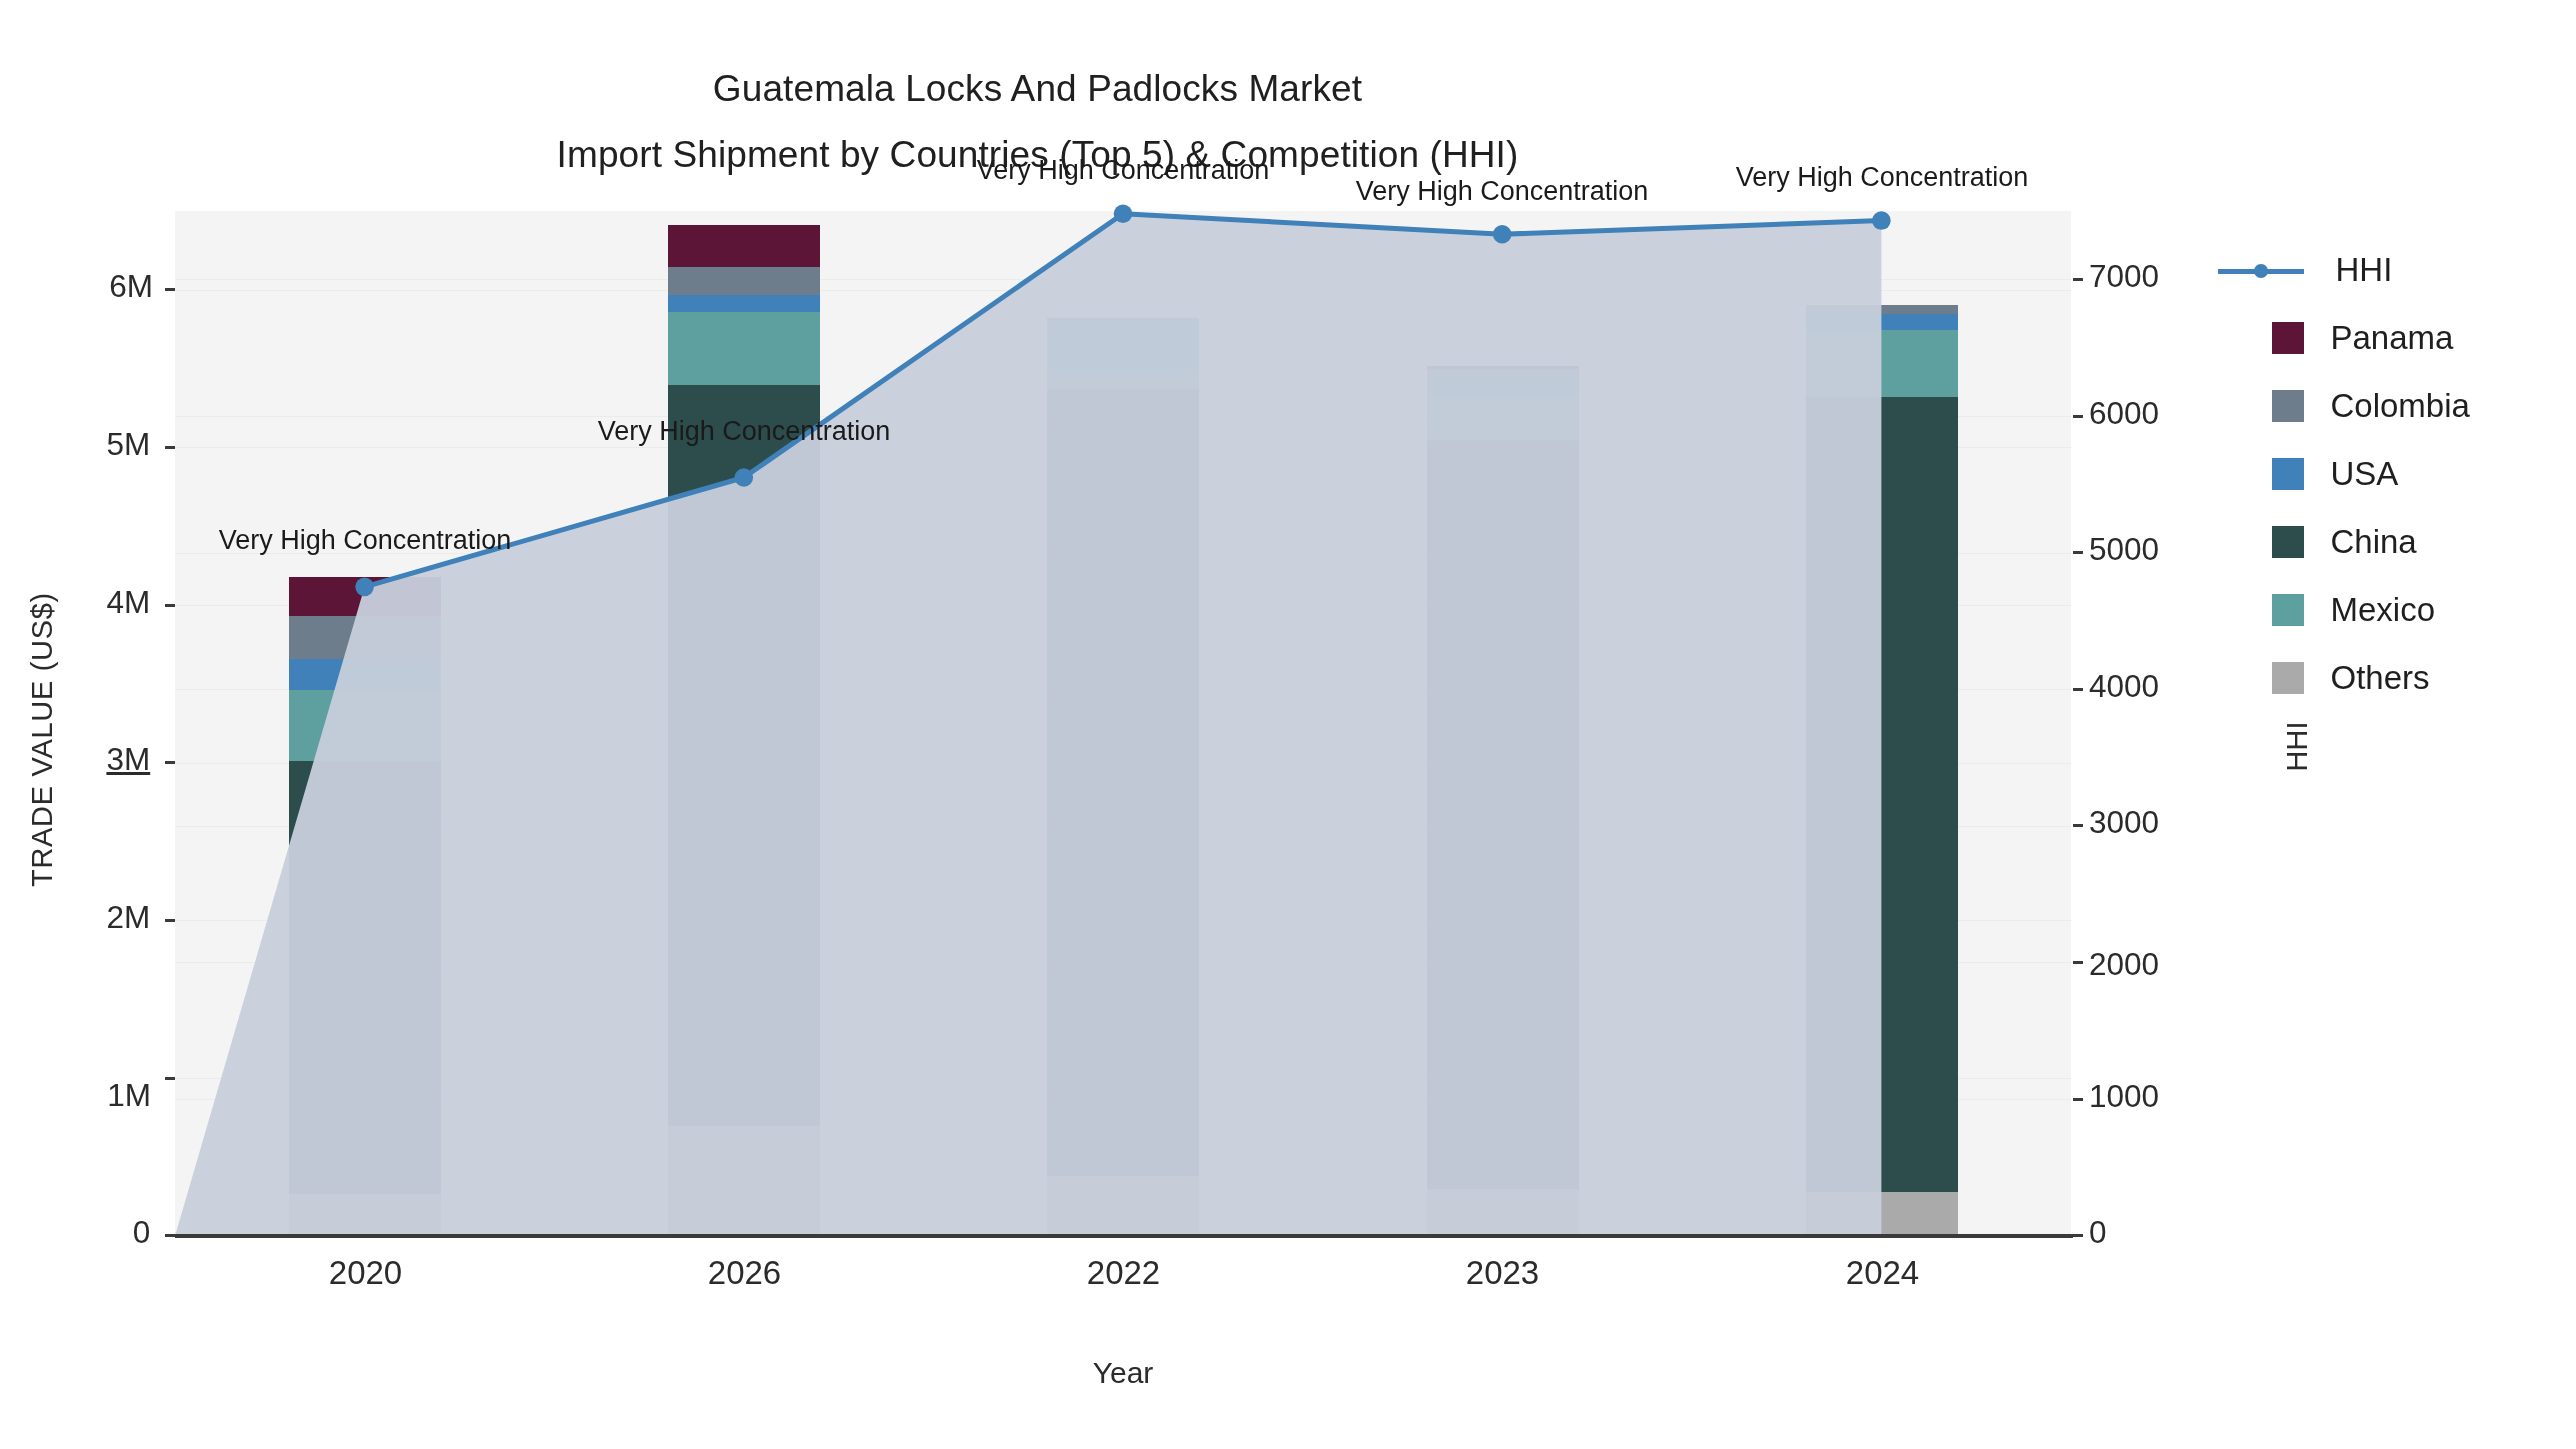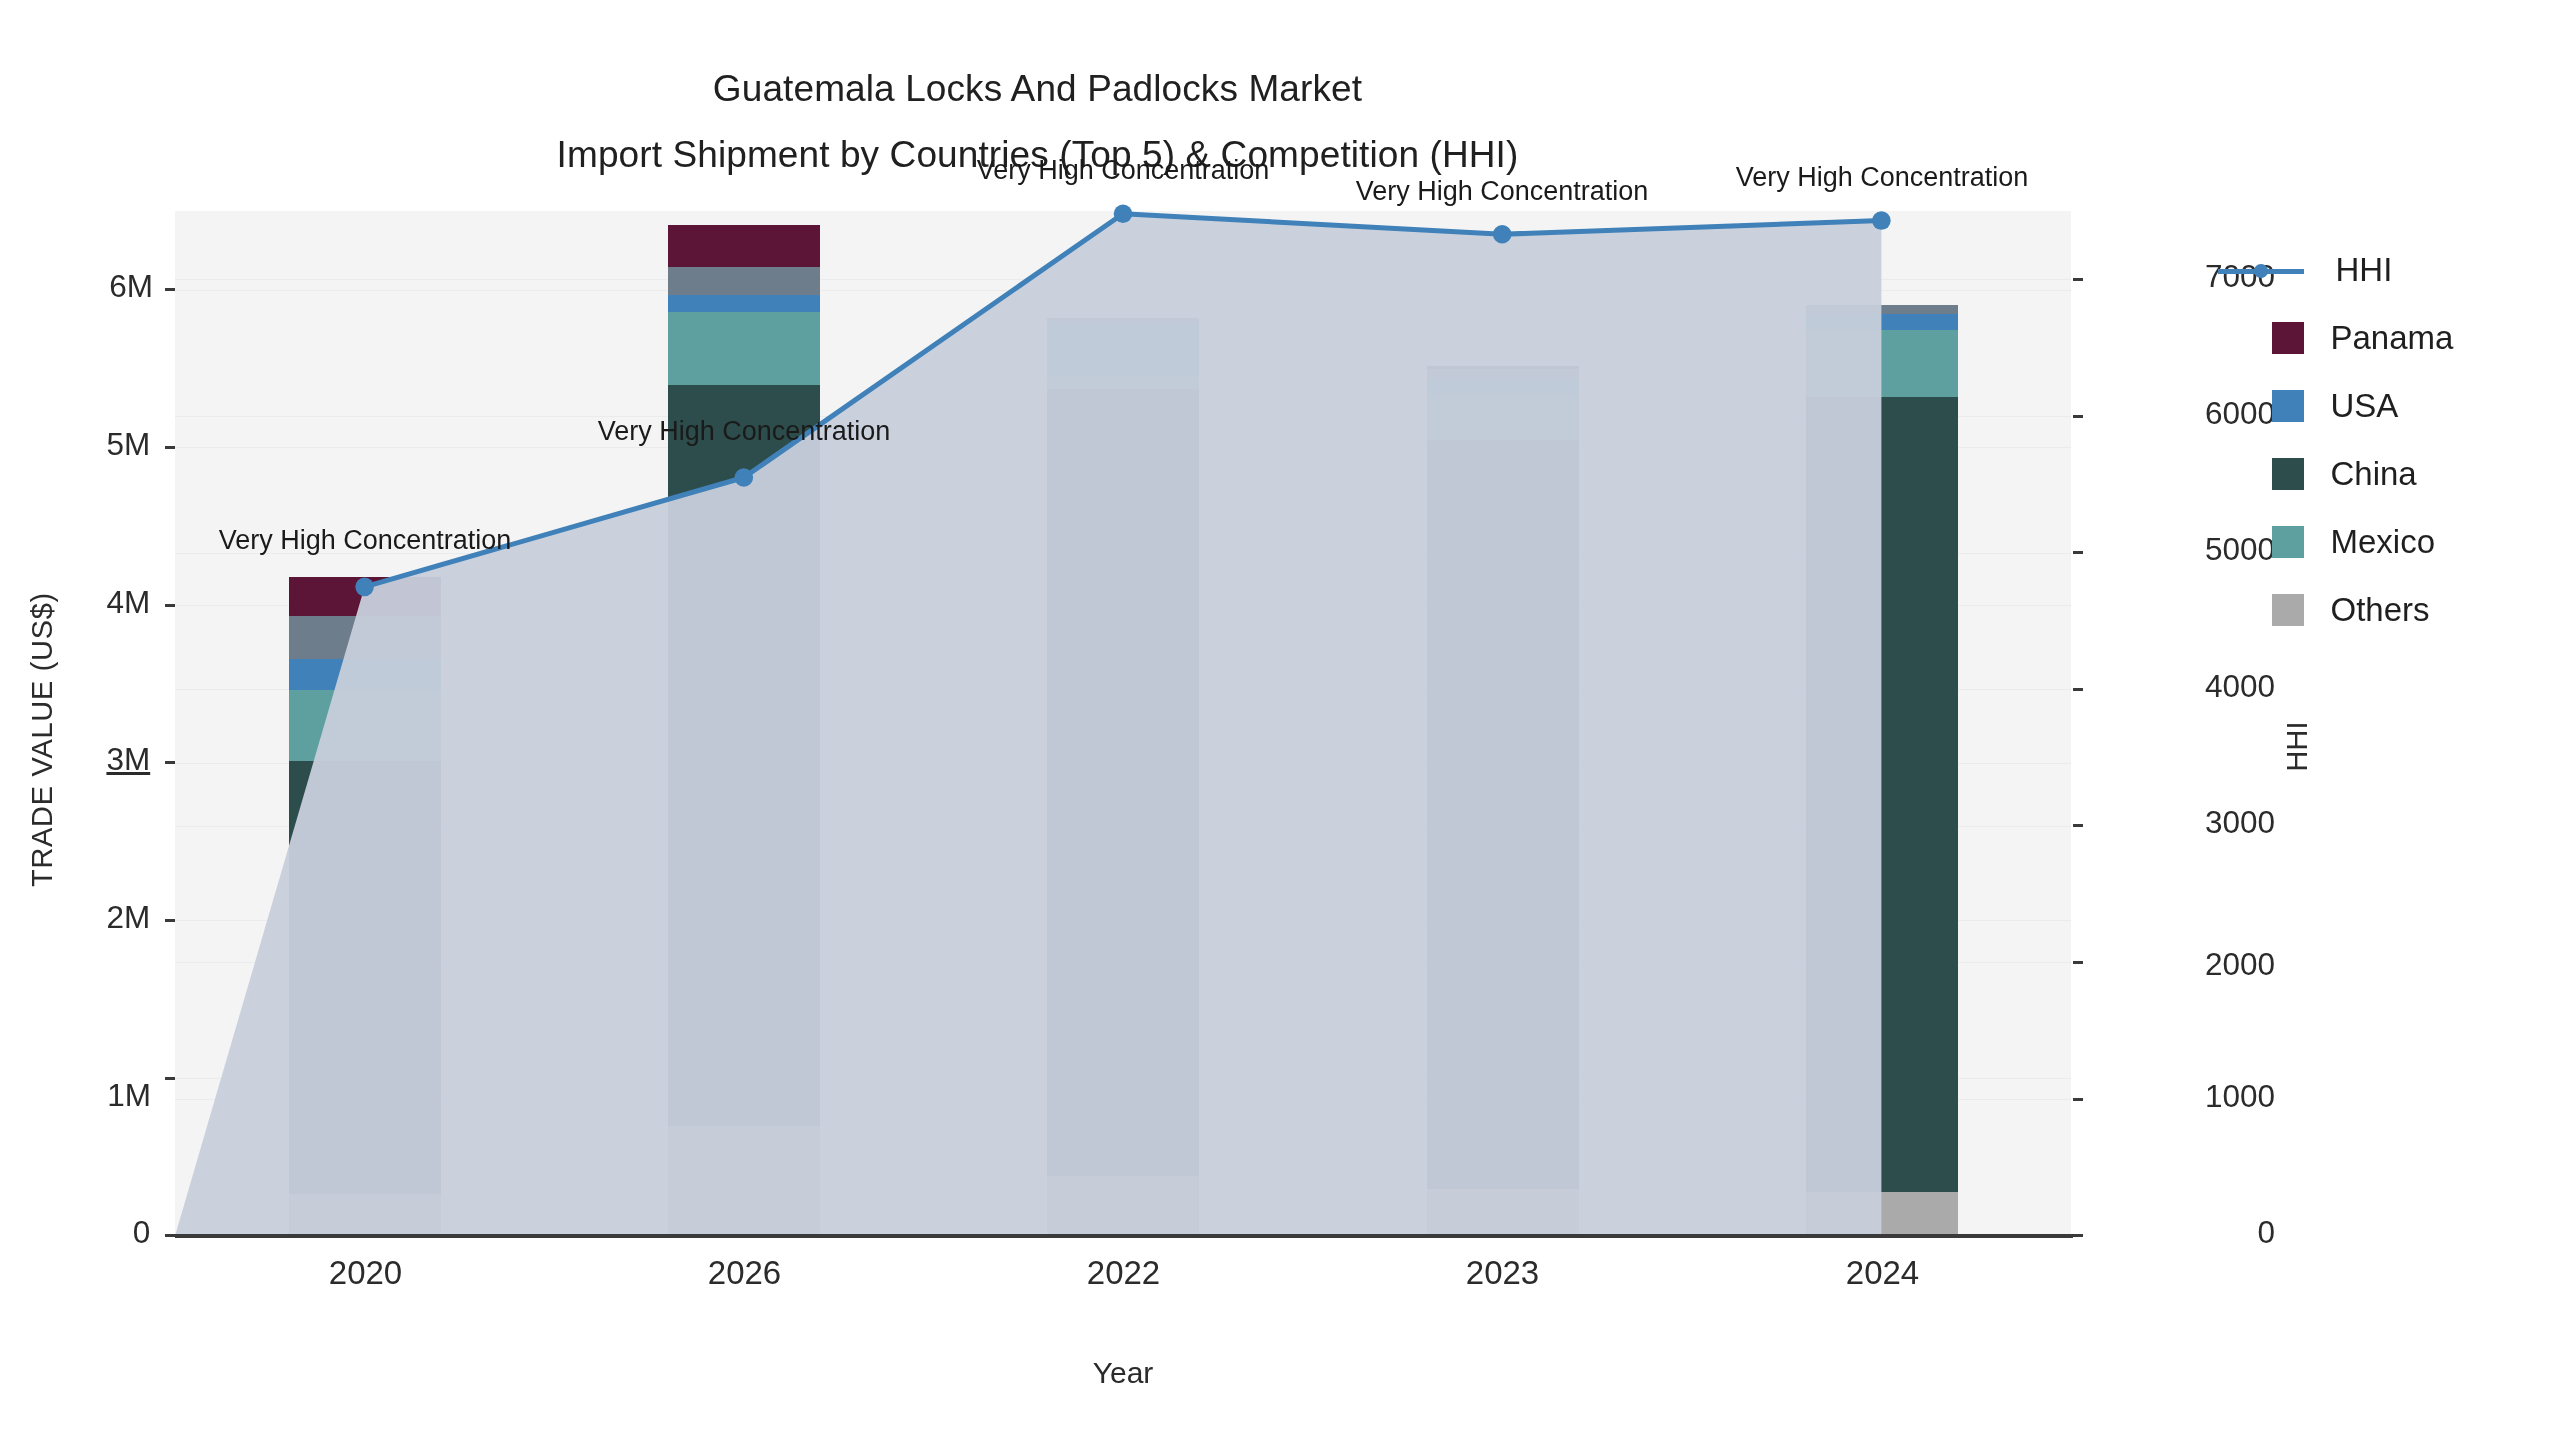--- a/index.html
+++ b/index.html
@@ -21,21 +21,21 @@
   .tick-left{position:absolute;width:10px;height:2.9px;background:#3a3a3a;left:165px;}
   .tick-right{position:absolute;width:10px;height:2.9px;background:#3a3a3a;left:2073px;}
 
   
   .bar-group{position:absolute;bottom:0;}
   .seg{position:absolute;left:0;width:100%;}
 
   
   #hhi-svg{position:absolute;left:0;top:0;width:1896px;height:1025px;overflow:visible;}
   .ytick-l{position:absolute;text-align:right;width:143px;font-size:31.5px;color:#2b2b2b;}
-  .ytick-r{position:absolute;text-align:right;width:186px;font-size:31.5px;color:#2b2b2b;}
+  .ytick-r{position:absolute;text-align:left;width:186px;font-size:31.5px;color:#2b2b2b;}
   .xtick{position:absolute;top:1254px;width:215px;text-align:center;font-size:33px;color:#2b2b2b;}
 
   #ylabel-left{position:absolute;left:-187px;top:723px;width:458px;text-align:center;
      font-size:29px;color:#2b2b2b;transform:rotate(-90deg);transform-origin:center center;letter-spacing:0.7px;}
   #ylabel-right{position:absolute;left:2211px;top:730px;width:172px;text-align:center;
      font-size:29px;color:#2b2b2b;transform:rotate(-90deg);transform-origin:center center;}
   #xlabel{position:absolute;left:175px;top:1356px;width:1896px;text-align:center;font-size:30px;color:#2b2b2b;}
 
   
   .annot{position:absolute;font-size:27px;color:#1a1a1a;white-space:nowrap;text-align:center;}
@@ -198,20 +198,24 @@
         <b style="background: rgb(63, 129, 184);"></b>
       </span>
       <span class="leg-swatch" style="visibility: hidden;"></span>
       <span class="leg-label">HHI</span>
     </div>
     <div class="leg-row">
       <span class="leg-swatch" style="background: rgb(93, 21, 55);"></span>
       <span class="leg-label">Panama</span>
     </div>
     <div class="leg-row">
+      <span class="leg-swatch" style="background: rgb(110, 125, 140);"></span>
+      <span class="leg-label">Colombia</span>
+    </div>
+    <div class="leg-row">
       <span class="leg-swatch" style="background: rgb(63, 129, 184);"></span>
       <span class="leg-label">USA</span>
     </div>
     <div class="leg-row">
       <span class="leg-swatch" style="background: rgb(45, 76, 76);"></span>
       <span class="leg-label">China</span>
     </div>
     <div class="leg-row">
       <span class="leg-swatch" style="background: rgb(94, 160, 160);"></span>
       <span class="leg-label">Mexico</span>

